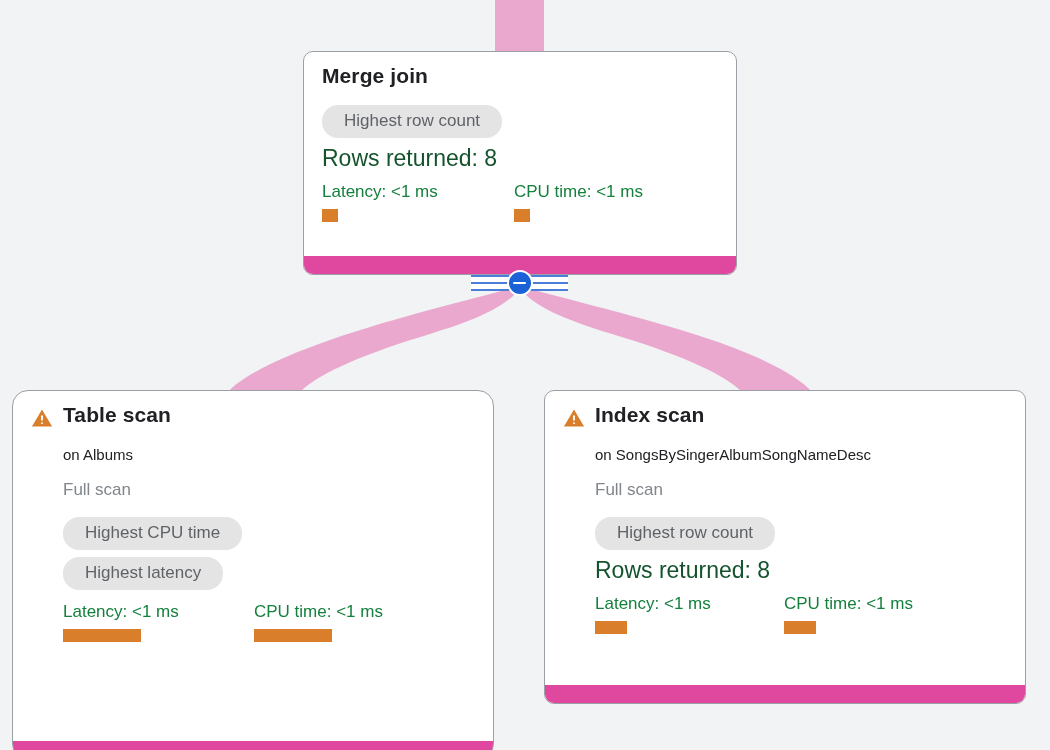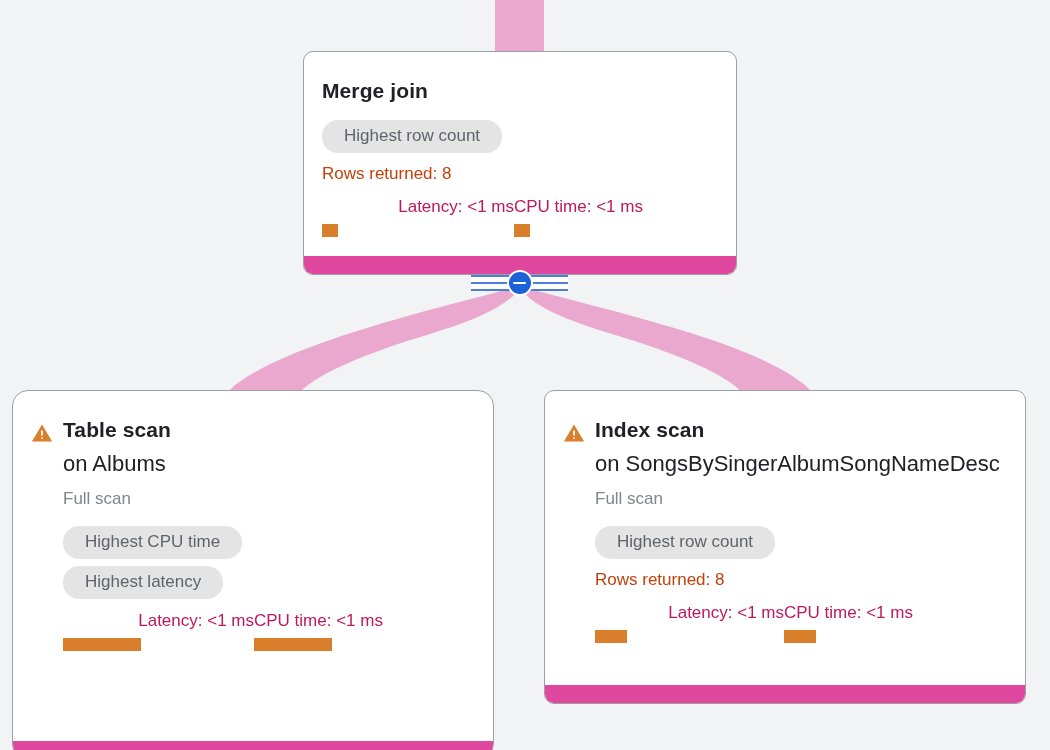--- a/index.html
+++ b/index.html
@@ -40,21 +40,21 @@
     background: #ffffff;
     border: 1px solid #9aa0a6;
     border-radius: 10px;
     box-sizing: border-box;
     overflow: hidden;
     display: flex;
     flex-direction: column;
   }
   .node-body {
     flex: 1 1 auto;
-    padding: 26px 18px 6px 18px;
+    padding: 11px 18px 6px 18px;
     box-sizing: border-box;
   }
   .node-accent-bar {
     flex: 0 0 auto;
     height: 18px;
     width: 100%;
   }
 
   
   .node-header {
@@ -75,24 +75,24 @@
     color: #202124;
     line-height: 26px;
     letter-spacing: 0.1px;
   }
   .node-subcol {
     display: flex;
     flex-direction: column;
   }
 
   .node-subtitle {
-    font-size: 22px;
+    font-size: 15px;
     color: #202124;
     line-height: 23px;
-    margin-top: 9px;
+    margin-top: 15px;
   }
   .node-scantype {
     font-size: 17px;
     color: #80868b;
     line-height: 23px;
     margin-top: 12px;
   }
 
   
   .chip-list {
@@ -106,41 +106,40 @@
     background: #e4e4e4;
     color: #5f6368;
     border-radius: 16px;
     font-size: 17px;
     line-height: 20px;
     padding: 6px 22px 7px 22px;
     white-space: nowrap;
   }
 
   .rows-returned {
-    font-size: 17px;
-    color: #c2410c;
+    font-size: 23px;
+    color: #14532d;
     line-height: 23px;
     margin-top: 9px;
   }
 
   
   .metrics {
     margin-top: 11px;
     display: flex;
   }
   .metric {
     display: flex;
     flex-direction: column;
   }
   .metric-label {
     font-size: 17px;
-    color: #be185d;
+    color: #15803d;
     line-height: 21px;
     white-space: nowrap;
-    text-align: right;
   }
   .metric-bar {
     height: 13px;
     margin-top: 7px;
     background: #d97f2c;
   }
 
   
   #collapse-toggle {
     position: absolute;

